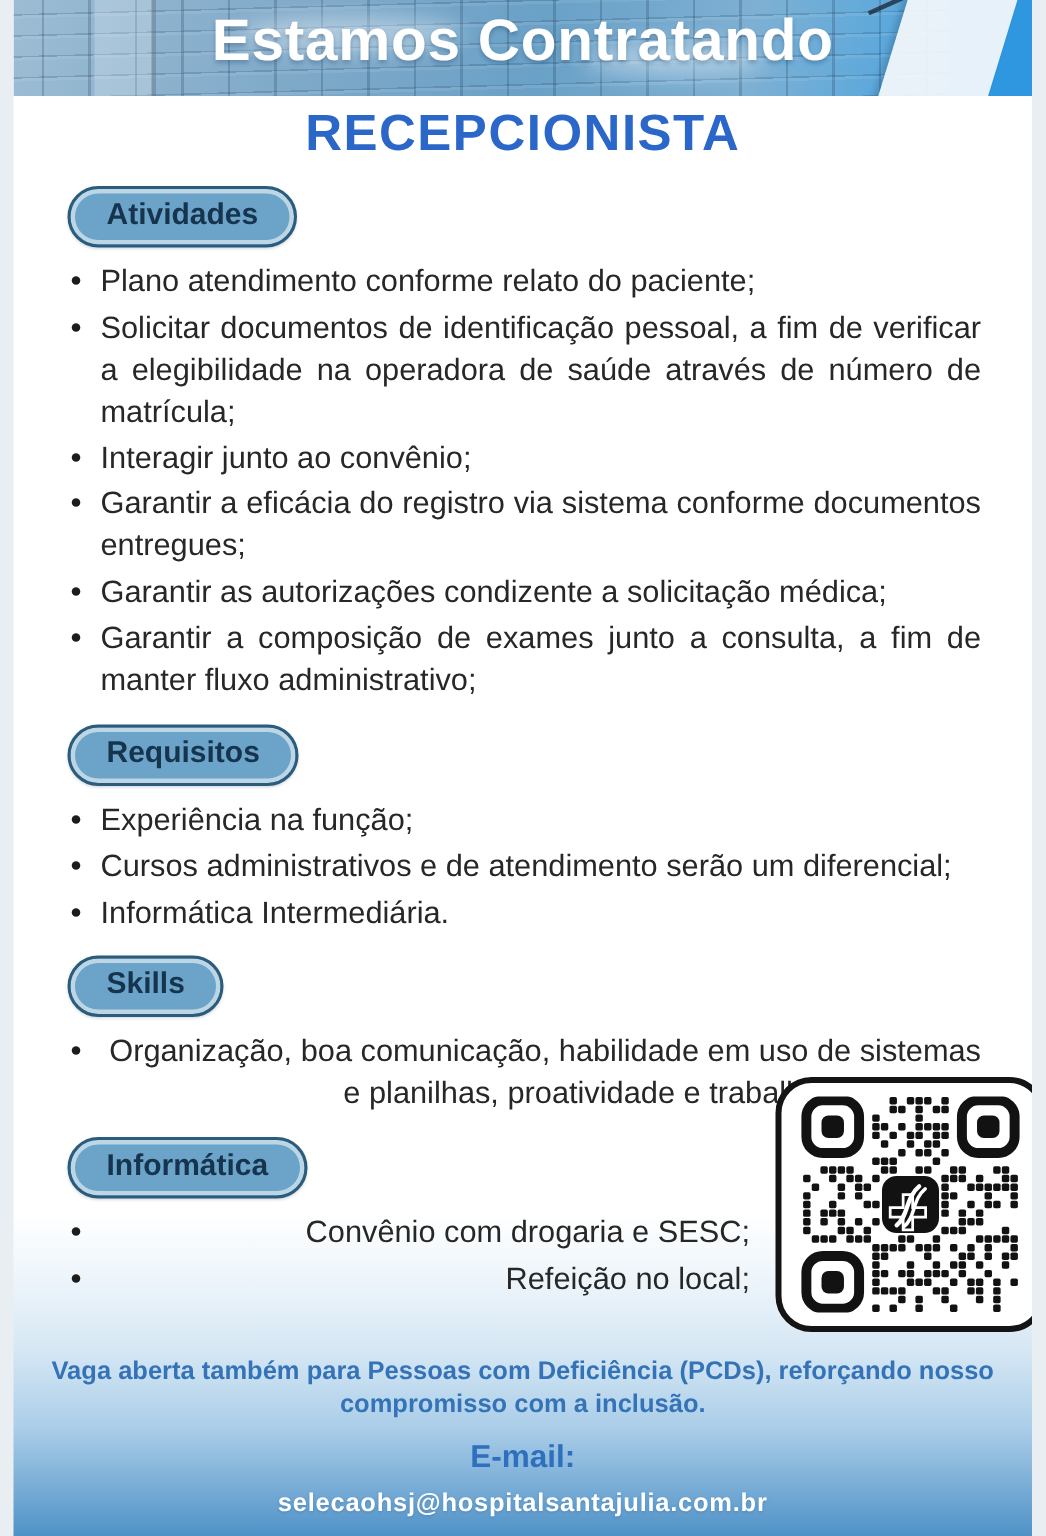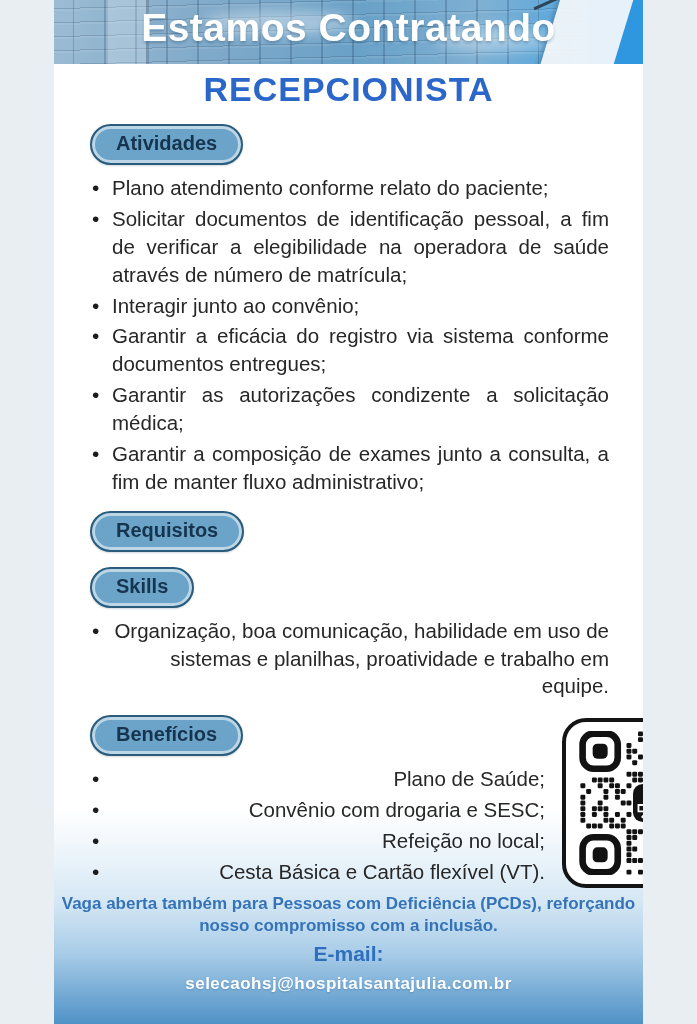--- a/index.html
+++ b/index.html
@@ -1,17 +1,17 @@
 <!DOCTYPE html>
 <html lang="pt"><head>
 <meta charset="utf-8">
 <style>
   html,body{margin:0;padding:0;background:#e9eef2;}
   .page{
-    width:589px;height:1024px;position:relative;margin:0 auto;overflow:hidden;
+    width:679px;height:1024px;position:relative;margin:0 auto;overflow:hidden;
     background:linear-gradient(180deg,#ffffff 0%,#ffffff 79%,#eaf3fa 84%,#d5e7f4 88%,#aacde8 93%,#4f92c7 100%);
     font-family:"Liberation Sans",sans-serif;
   }
   
   .photo{position:relative;height:64px;overflow:hidden;
     background:linear-gradient(100deg,#9cbcd3 0%,#7fa9c9 28%,#6aa1c7 52%,#7eb0d3 72%,#5aa8dc 86%,#2f96e0 100%);}
   .photo .grid{position:absolute;left:-12px;right:-12px;top:-14px;bottom:-14px;transform:skewY(-1.6deg);
     background:
       repeating-linear-gradient(90deg,rgba(28,58,88,.24) 0 1.5px,transparent 1.5px 31px),
       repeating-linear-gradient(180deg,rgba(28,58,88,.20) 0 1px,rgba(255,255,255,.08) 1px 3px,transparent 3px 14px);}
@@ -42,21 +42,21 @@
   ul.blist li::before{content:"\2022";position:absolute;left:2px;top:0;color:#1c1c1c;font-size:21px;}
   ul.blist.no-justify li{text-align:right;}
   .skills-para{max-width:620px;}
   .benefits-list{max-width:455px;}
   
   .qr-box{position:absolute;left:508px;top:718px;width:180px;height:170px;background:#ffffff;
     border:4px solid #141414;border-radius:24px;box-sizing:border-box;padding:9px;}
   .qr-box svg{width:100%;height:100%;display:block;}
   
   .footer{position:absolute;left:0;right:0;top:891px;text-align:center;}
-  .pcd-note{color:#3573b8;font-size:17px;font-weight:bold;line-height:1.32;max-width:632px;margin:2px auto;}
+  .pcd-note{color:#3573b8;font-size:17px;font-weight:bold;line-height:1.32;max-width:632px;margin:12px auto;}
   .pos-quote{color:#3573b8;font-size:13px;font-weight:bold;letter-spacing:.5px;margin-top:5px;}
   .email-label{color:#2e6fbe;font-size:21px;font-weight:bold;margin-top:4px;}
   .email-addr{color:#ffffff;font-size:17px;font-weight:bold;margin-top:8px;letter-spacing:.5px;
     text-shadow:0 1px 2px rgba(40,90,140,.35);}
 </style>
 </head>
 <body>
 
 <div class="page">
 
@@ -81,32 +81,35 @@
     <ul class="blist">
       <li>Plano atendimento conforme relato do paciente;</li>
       <li>Solicitar documentos de identificação pessoal, a fim de verificar a elegibilidade na operadora de saúde através de número de matrícula;</li>
       <li>Interagir junto ao convênio;</li>
       <li>Garantir a eficácia do registro via sistema conforme documentos entregues;</li>
       <li>Garantir as autorizações condizente a solicitação médica;</li>
       <li>Garantir a composição de exames junto a consulta, a fim de manter fluxo administrativo;</li>
     </ul>
 
     <div class="badge-row"><span class="badge">Requisitos</span></div>
+    <ul class="blist">
+      <li>Experiência na função;</li>
+      <li>Cursos administrativos e de atendimento serão um diferencial;</li>
+      <li>Informática Intermediária.</li>
+    </ul>
 
     <div class="badge-row"><span class="badge">Skills</span></div>
     <ul class="blist no-justify">
       <li class="skills-para">Organização, boa comunicação, habilidade em uso de sistemas e planilhas, proatividade e trabalho em equipe.</li>
     </ul>
 
-    <div class="badge-row"><span class="badge">Benefícios</span></div>
+    <div class="badge-row"><span class="badge">Informática</span></div>
     <ul class="blist no-justify benefits-list">
-      <li>Plano de Saúde;</li>
       <li>Convênio com drogaria e SESC;</li>
       <li>Refeição no local;</li>
-      <li>Cesta Básica e Cartão flexível (VT).</li>
     </ul>
   </div>
 
   <div class="qr-box">
     <svg viewBox="0 0 25 25" xmlns="http://www.w3.org/2000/svg">
       <g id="qr-modules">
           <rect x="10.07" y="0.07" width="0.86" height="0.86" rx="0.2" fill="#121212"></rect>
           <rect x="12.07" y="0.07" width="0.86" height="0.86" rx="0.2" fill="#121212"></rect>
           <rect x="13.07" y="0.07" width="0.86" height="0.86" rx="0.2" fill="#121212"></rect>
           <rect x="14.07" y="0.07" width="0.86" height="0.86" rx="0.2" fill="#121212"></rect>

